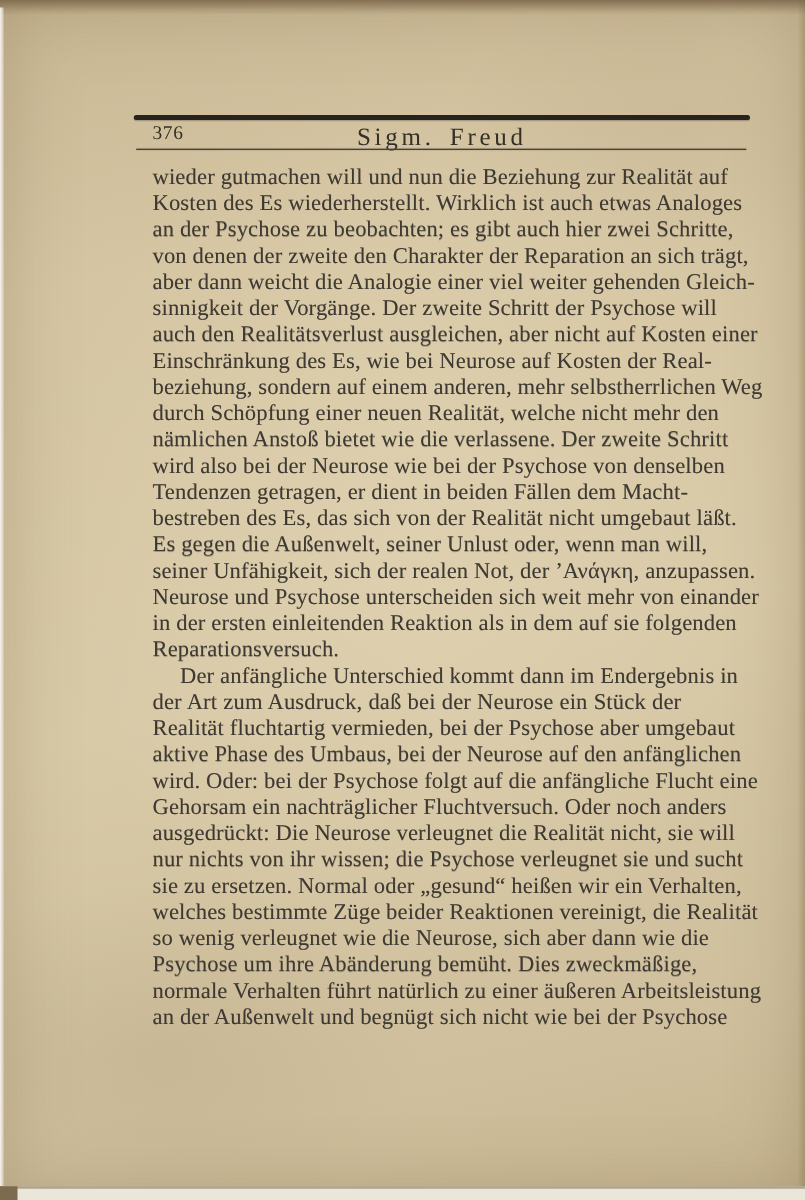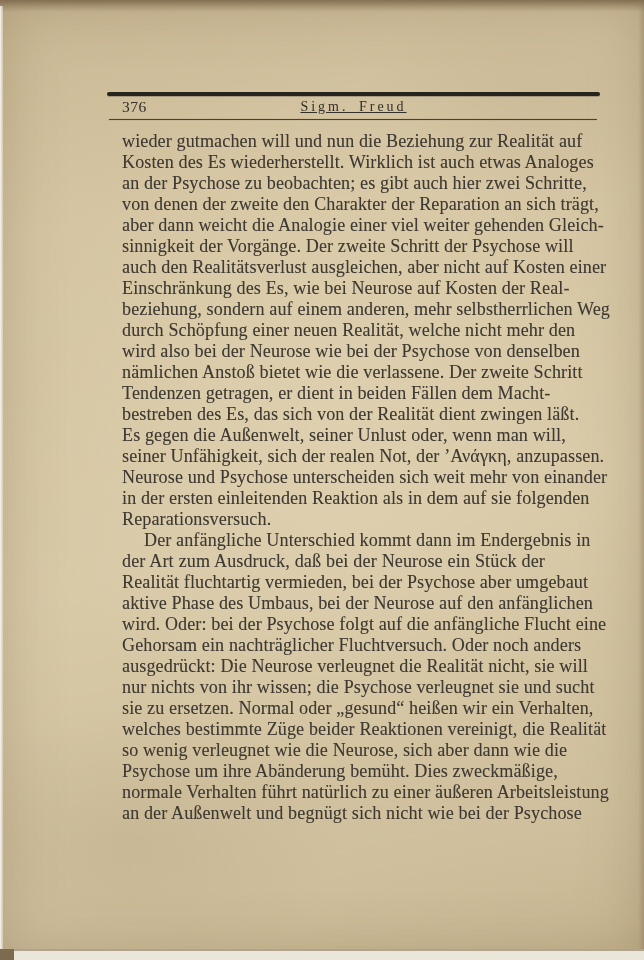--- a/index.html
+++ b/index.html
@@ -56,25 +56,24 @@
   }
   .page-number {
     position: absolute; left: 15px; top: 0;
     font-size: 15.5px;
     letter-spacing: 0.5px;
     color: #332f29;
   }
   .running-head {
     position: absolute; left: 0; top: 1px; width: 100%;
     text-align: center;
-    font-size: 14px;
+    font-size: 20px;
     letter-spacing: 3px;
     word-spacing: 4px;
     color: #332f29;
-    text-decoration: underline;
   }
   .rule-thin {
     position: absolute; left: 109px; top: 119px; width: 488px; height: 1px;
     background: #45403a;
     box-shadow: 0 0 1px rgba(69,64,58,0.6);
   }
 
   
   .text-block {
     position: absolute; left: 122px; top: 131px; width: 423px;
@@ -115,24 +114,24 @@
         <div class="text-line">wieder gutmachen will und nun die Beziehung zur Realität auf</div>
         <div class="text-line">Kosten des Es wiederherstellt. Wirklich ist auch etwas Analoges</div>
         <div class="text-line">an der Psychose zu beobachten; es gibt auch hier zwei Schritte,</div>
         <div class="text-line">von denen der zweite den Charakter der Reparation an sich trägt,</div>
         <div class="text-line">aber dann weicht die Analogie einer viel weiter gehenden Gleich-</div>
         <div class="text-line">sinnigkeit der Vorgänge. Der zweite Schritt der Psychose will</div>
         <div class="text-line">auch den Realitätsverlust ausgleichen, aber nicht auf Kosten einer</div>
         <div class="text-line">Einschränkung des Es, wie bei Neurose auf Kosten der Real-</div>
         <div class="text-line">beziehung, sondern auf einem anderen, mehr selbstherrlichen Weg</div>
         <div class="text-line">durch Schöpfung einer neuen Realität, welche nicht mehr den</div>
+        <div class="text-line">nämlichen Anstoß bietet wie die verlassene. Der zweite Schritt</div>
         <div class="text-line">wird also bei der Neurose wie bei der Psychose von denselben</div>
-        <div class="text-line">nämlichen Anstoß bietet wie die verlassene. Der zweite Schritt</div>
         <div class="text-line">Tendenzen getragen, er dient in beiden Fällen dem Macht-</div>
-        <div class="text-line">bestreben des Es, das sich von der Realität dient zwingen läßt.</div>
+        <div class="text-line">bestreben des Es, das sich von der Realität nicht umgebaut läßt.</div>
         <div class="text-line">Es gegen die Außenwelt, seiner Unlust oder, wenn man will,</div>
         <div class="text-line">seiner Unfähigkeit, sich der realen Not, der ’Ανάγκη, anzupassen.</div>
         <div class="text-line">Neurose und Psychose unterscheiden sich weit mehr von einander</div>
         <div class="text-line">in der ersten einleitenden Reaktion als in dem auf sie folgenden</div>
         <div class="text-line no-justify">Reparationsversuch.</div>
       </div>
       <div class="paragraph">
         <div class="text-line indent">Der anfängliche Unterschied kommt dann im Endergebnis in</div>
         <div class="text-line">der Art zum Ausdruck, daß bei der Neurose ein Stück der</div>
         <div class="text-line">Realität fluchtartig vermieden, bei der Psychose aber umgebaut</div>

